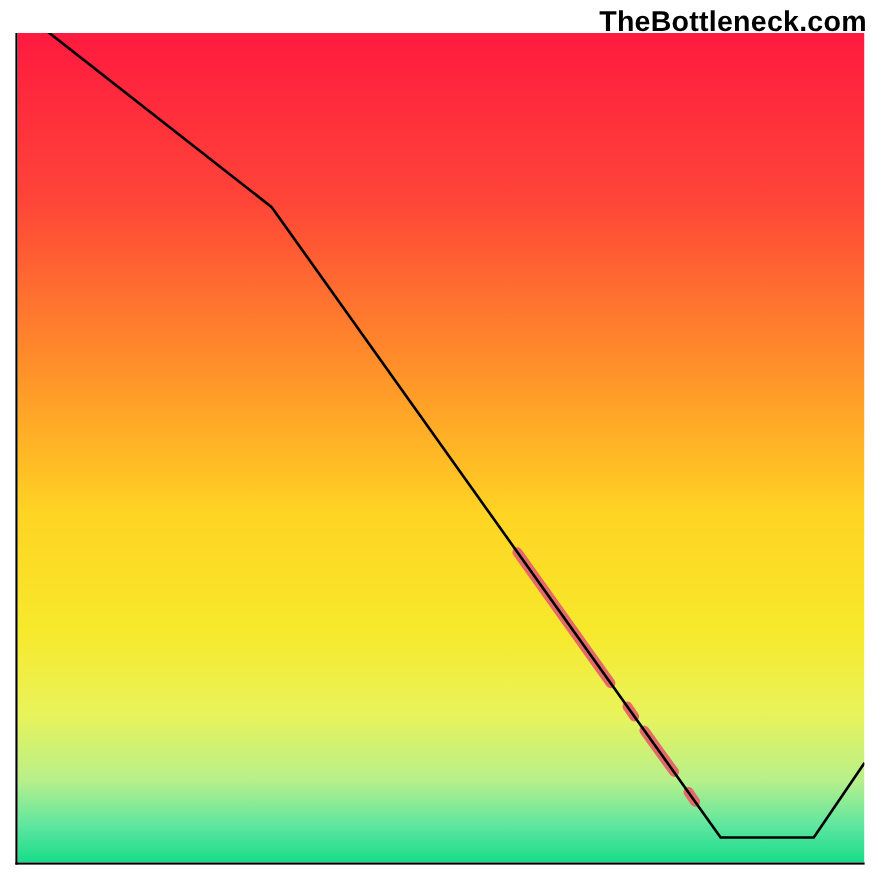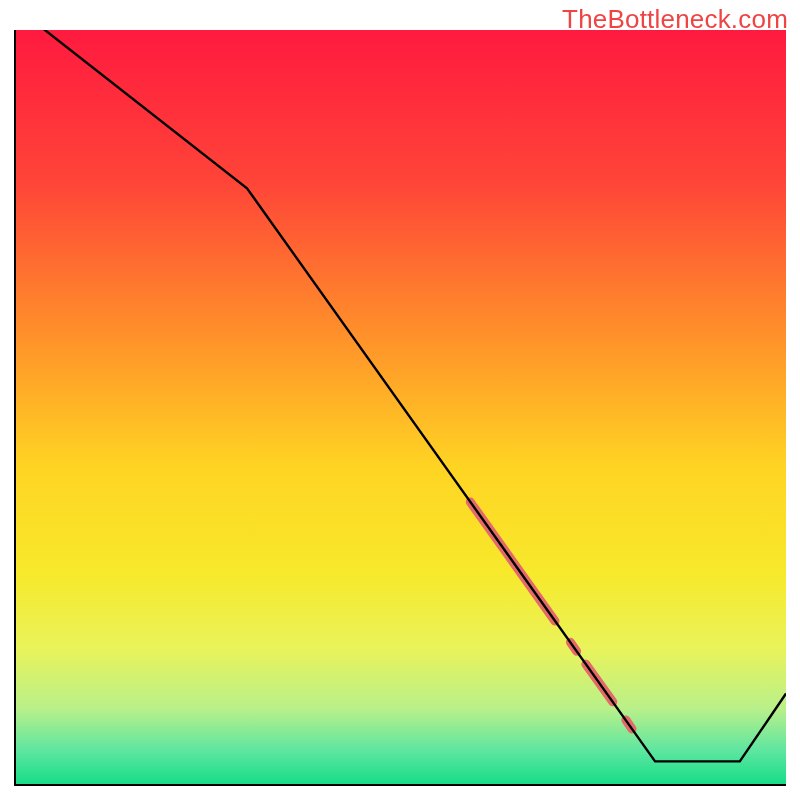--- a/index.html
+++ b/index.html
@@ -26,22 +26,22 @@
     border-top: none;
     border-right: none;
     box-sizing: border-box;
     overflow: hidden;
   }
   .watermark {
     position: absolute;
     top: 4px;
     right: 12px;
     font-size: 26px;
-    font-weight: 400;
-    color: #ef4444;
+    font-weight: 700;
+    color: #000000;
     letter-spacing: 0.2px;
   }
   svg {
     display: block;
     width: 100%;
     height: 100%;
   }
 </style>
 </head>
 <body>

